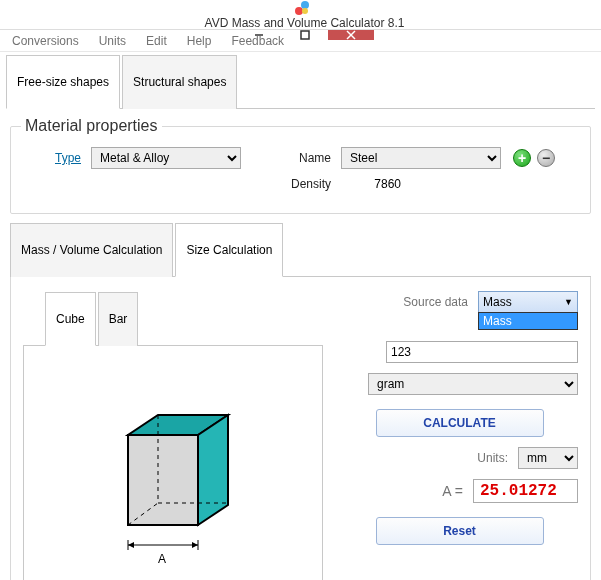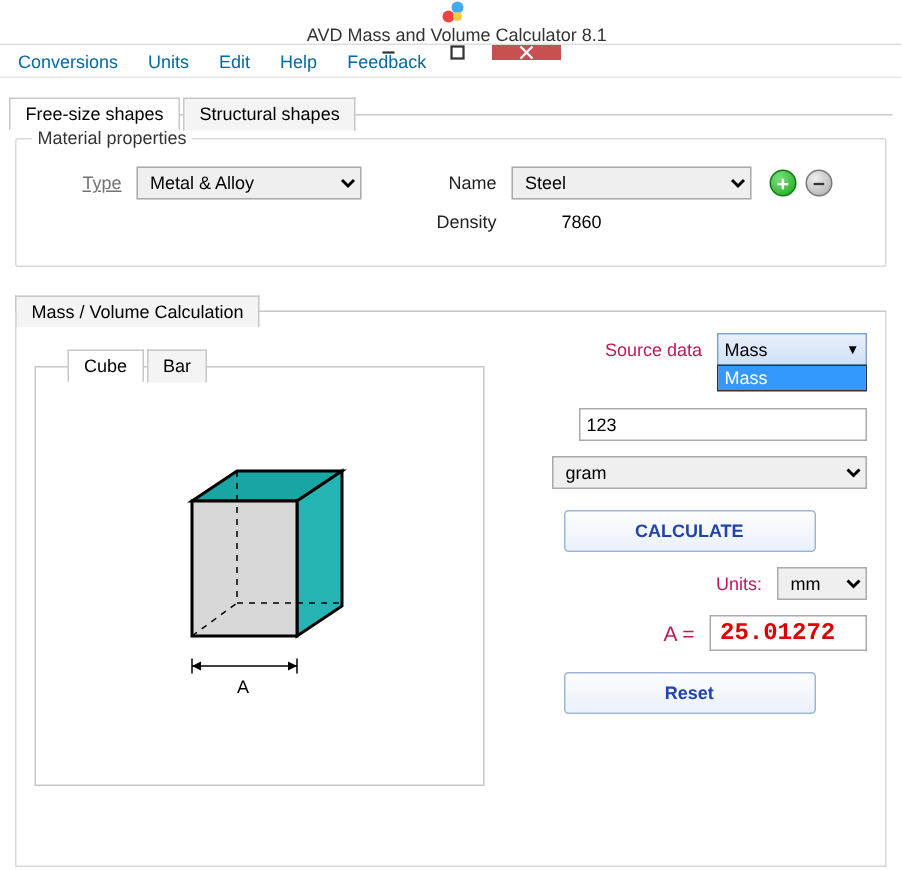--- a/index.html
+++ b/index.html
@@ -6,34 +6,34 @@
 body { background: #fff; width: 601px; height: 580px; overflow: hidden; }
 
 .titlebar { height: 30px; background: #fff; border-bottom: 1px solid #ddd; display: flex; align-items: center; padding: 0 0 0 8px; flex-direction: column; }
 .titlebar .app-icon { width: 16px; height: 16px; margin-right: 6px; }
 .titlebar .title { flex: 1; text-align: center; color: #333; font-size: 12px; }
 .titlebar .winbtns { display: flex; height: 100%; }
 .titlebar .winbtn { width: 46px; display: flex; align-items: center; justify-content: center; cursor: default; }
 .titlebar .winbtn.close { background: #c75050; color: #fff; }
 
 .menubar { height: 22px; background: #fff; border-bottom: 1px solid #e8e8e8; display: flex; align-items: center; padding: 0 4px; gap: 4px; }
-.menubar .menu-item { padding: 2px 8px; color: #0369a1; cursor: default; }
+.menubar .menu-item { padding: 2px 8px; color: #737373; cursor: default; }
 
 .outer-tabs { margin: 2px 6px 0 6px; }
 .tab-row { display: flex; border-bottom: 1px solid #c8c8c8; }
-.tab { padding: 3px 10px; border: 1px solid #c8c8c8; border-bottom: none; background: #f4f4f4; margin-right: 2px; position: relative; top: 11px; cursor: default; }
+.tab { padding: 19px 10px; border: 1px solid #c8c8c8; border-bottom: none; background: #f4f4f4; margin-right: 2px; position: relative; top: 1px; cursor: default; }
 .tab.active { background: #fff; border-bottom: 1px solid #fff; }
 
 .content { padding: 8px 10px 4px 10px; }
 
 fieldset.group { border: 1px solid #d8d8d8; border-radius: 2px; padding: 12px 10px 14px 10px; margin-bottom: 8px; }
-fieldset.group legend { padding: 0 4px; color: #333; font-size: 12px; }
+fieldset.group legend { padding: 0 4px; color: #333; font-size: 16px; }
 
 .props-row { display: flex; align-items: center; margin-bottom: 8px; }
-.props-row .lbl { width: 60px; text-align: right; margin-right: 10px; color: #737373; text-decoration: underline; }
+.props-row .lbl { width: 60px; text-align: right; margin-right: 10px; color: #0369a1; text-decoration: underline; }
 .props-row .lbl2 { width: 50px; text-align: right; margin-right: 10px; color: #222; }
 select.combo { height: 22px; border: 1px solid #aaa; background: #efefef; padding: 0 4px; }
 
 .addremove { display: flex; gap: 6px; margin-left: 12px; }
 .iconbtn { width: 18px; height: 18px; border-radius: 50%; display: flex; align-items: center; justify-content: center; font-weight: bold; font-size: 14px; cursor: pointer; }
 .iconbtn.add { background: radial-gradient(circle at 35% 30%, #7de07d, #1aa51a); color: #fff; border: 1px solid #0d7a0d; }
 .iconbtn.remove { background: radial-gradient(circle at 35% 30%, #eee, #aaa); color: #333; border: 1px solid #777; }
 
 .density-val { display: inline-block; width: 60px; text-align: right; margin-right: 8px; }
 
@@ -41,21 +41,21 @@
 .inner-content { border: 1px solid #d8d8d8; border-top: none; padding: 14px 12px; height: 370px; position: relative; }
 
 .cols { display: flex; gap: 18px; height: 100%; justify-content: space-between; }
 .leftcol { width: 300px; }
 .rightcol { flex: 1; position: relative; }
 
 .shape-tabs .tab-row { border-bottom: none; margin-left: 22px; }
 .shape-panel { border: 1px solid #c8c8c8; height: 280px; background: #fff; display: flex; align-items: center; justify-content: center; }
 
 .srow { display: flex; align-items: center; margin-bottom: 10px; justify-content: flex-end; position: relative; }
-.srow .slabel { margin-right: 10px; color: #be185d; }
+.srow .slabel { margin-right: 10px; color: #737373; }
 
 .dropdown-open { position: relative; }
 .dropdown-btn { width: 100px; height: 22px; border: 1px solid #7da2ce; background: linear-gradient(#e8f0fb,#cfe0f7); display: flex; align-items: center; padding: 0 4px; justify-content: space-between; }
 .dropdown-list { position: absolute; top: 21px; left: 0; width: 100px; background: #fff; border: 1px solid #333; z-index: 10; }
 .dropdown-list .opt { padding: 1px 4px; }
 .dropdown-list .opt.sel { background: #3399ff; color: #fff; }
 
 input.txt { height: 22px; border: 1px solid #aaa; padding: 0 4px; width: 192px; outline: none; }
 
 .btn { border: 1px solid #9cb4d8; background: linear-gradient(#fdfdfd,#eaf1fb); padding: 6px 0; width: 168px; text-align: center; font-weight: bold; color: #2244aa; border-radius: 3px; cursor: pointer; margin: 0 auto; display: block; }
@@ -130,20 +130,21 @@
     </div>
     <div class="props-row" style="justify-content:flex-start; padding-left:260px;">
       <span class="lbl2">Density</span>
       <span class="density-val">7860</span>
     </div>
   </fieldset>
 
   <div class="inner-tabs">
     <div class="tab-row">
       <div class="tab">Mass / Volume  Calculation</div>
+      <div class="tab active">Size  Calculation</div>
     </div>
     <div class="inner-content">
       <div class="cols">
         <div class="leftcol">
           <div class="shape-tabs">
             <div class="tab-row">
               <div class="tab active">Cube</div>
               <div class="tab">Bar</div>
             </div>
           </div>

